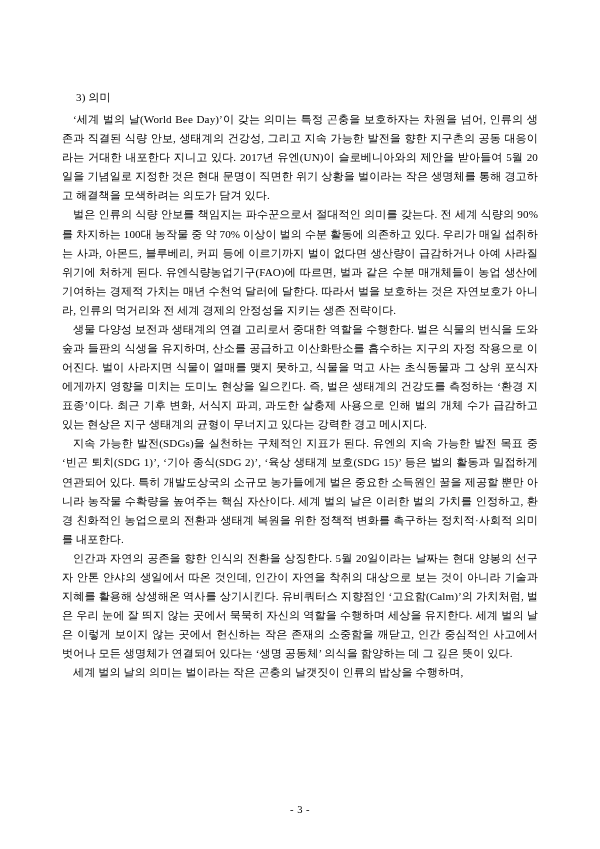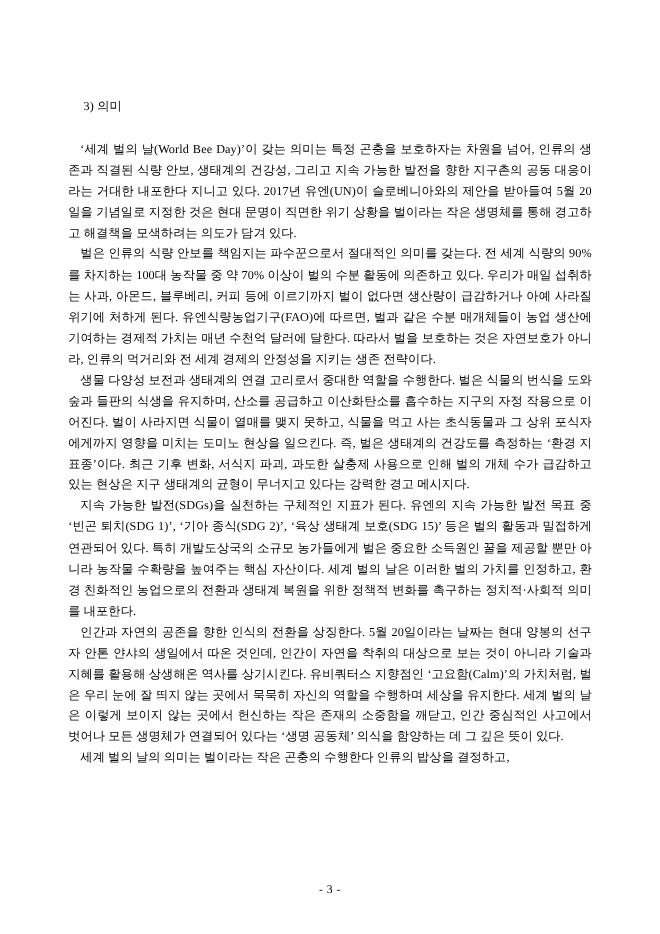--- a/index.html
+++ b/index.html
@@ -22,21 +22,21 @@
   }
   .doc-body {
     font-size: 11.1px;
     line-height: 1.72;
     text-align: justify;
     text-justify: inter-character;
     word-break: break-all;
     letter-spacing: 0.01em;
   }
   .heading {
-    margin: 0 0 20px 0;
+    margin: 0 0 3px 0;
     padding-left: 14px;
     font-size: 11.1px;
     line-height: 1.72;
     font-weight: normal;
   }
   p.para {
     margin: 0;
     text-indent: 11px;
     text-align: justify;
     text-justify: inter-character;
@@ -57,16 +57,16 @@
 <body>
 
 <div class="page">
   <div class="doc-body">
     <h3 class="heading">3) 의미</h3>
     <p class="para">‘세계 벌의 날(World Bee Day)’이 갖는 의미는 특정 곤충을 보호하자는 차원을 넘어, 인류의 생존과 직결된 식량 안보, 생태계의 건강성, 그리고 지속 가능한 발전을 향한 지구촌의 공동 대응이라는 거대한 내포한다 지니고 있다. 2017년 유엔(UN)이 슬로베니아와의 제안을 받아들여 5월 20일을 기념일로 지정한 것은 현대 문명이 직면한 위기 상황을 벌이라는 작은 생명체를 통해 경고하고 해결책을 모색하려는 의도가 담겨 있다.</p>
     <p class="para">벌은 인류의 식량 안보를 책임지는 파수꾼으로서 절대적인 의미를 갖는다. 전 세계 식량의 90%를 차지하는 100대 농작물 중 약 70% 이상이 벌의 수분 활동에 의존하고 있다. 우리가 매일 섭취하는 사과, 아몬드, 블루베리, 커피 등에 이르기까지 벌이 없다면 생산량이 급감하거나 아예 사라질 위기에 처하게 된다. 유엔식량농업기구(FAO)에 따르면, 벌과 같은 수분 매개체들이 농업 생산에 기여하는 경제적 가치는 매년 수천억 달러에 달한다. 따라서 벌을 보호하는 것은 자연보호가 아니라, 인류의 먹거리와 전 세계 경제의 안정성을 지키는 생존 전략이다.</p>
     <p class="para">생물 다양성 보전과 생태계의 연결 고리로서 중대한 역할을 수행한다. 벌은 식물의 번식을 도와 숲과 들판의 식생을 유지하며, 산소를 공급하고 이산화탄소를 흡수하는 지구의 자정 작용으로 이어진다. 벌이 사라지면 식물이 열매를 맺지 못하고, 식물을 먹고 사는 초식동물과 그 상위 포식자에게까지 영향을 미치는 도미노 현상을 일으킨다. 즉, 벌은 생태계의 건강도를 측정하는 ‘환경 지표종’이다. 최근 기후 변화, 서식지 파괴, 과도한 살충제 사용으로 인해 벌의 개체 수가 급감하고 있는 현상은 지구 생태계의 균형이 무너지고 있다는 강력한 경고 메시지다.</p>
     <p class="para">지속 가능한 발전(SDGs)을 실천하는 구체적인 지표가 된다. 유엔의 지속 가능한 발전 목표 중 ‘빈곤 퇴치(SDG 1)’, ‘기아 종식(SDG 2)’, ‘육상 생태계 보호(SDG 15)’ 등은 벌의 활동과 밀접하게 연관되어 있다. 특히 개발도상국의 소규모 농가들에게 벌은 중요한 소득원인 꿀을 제공할 뿐만 아니라 농작물 수확량을 높여주는 핵심 자산이다. 세계 벌의 날은 이러한 벌의 가치를 인정하고, 환경 친화적인 농업으로의 전환과 생태계 복원을 위한 정책적 변화를 촉구하는 정치적·사회적 의미를 내포한다.</p>
     <p class="para">인간과 자연의 공존을 향한 인식의 전환을 상징한다. 5월 20일이라는 날짜는 현대 양봉의 선구자 안톤 얀샤의 생일에서 따온 것인데, 인간이 자연을 착취의 대상으로 보는 것이 아니라 기술과 지혜를 활용해 상생해온 역사를 상기시킨다. 유비쿼터스 지향점인 ‘고요함(Calm)’의 가치처럼, 벌은 우리 눈에 잘 띄지 않는 곳에서 묵묵히 자신의 역할을 수행하며 세상을 유지한다. 세계 벌의 날은 이렇게 보이지 않는 곳에서 헌신하는 작은 존재의 소중함을 깨닫고, 인간 중심적인 사고에서 벗어나 모든 생명체가 연결되어 있다는 ‘생명 공동체’ 의식을 함양하는 데 그 깊은 뜻이 있다.</p>
-    <p class="para">세계 벌의 날의 의미는 벌이라는 작은 곤충의 수행한다 인류의 밥상을 결정하고,</p>
+    <p class="para">세계 벌의 날의 의미는 벌이라는 작은 곤충의 날갯짓이 인류의 밥상을 수행하며,</p>
   </div>
   <div class="page-number">- 3 -</div>
 </div>
 
 </body></html>

